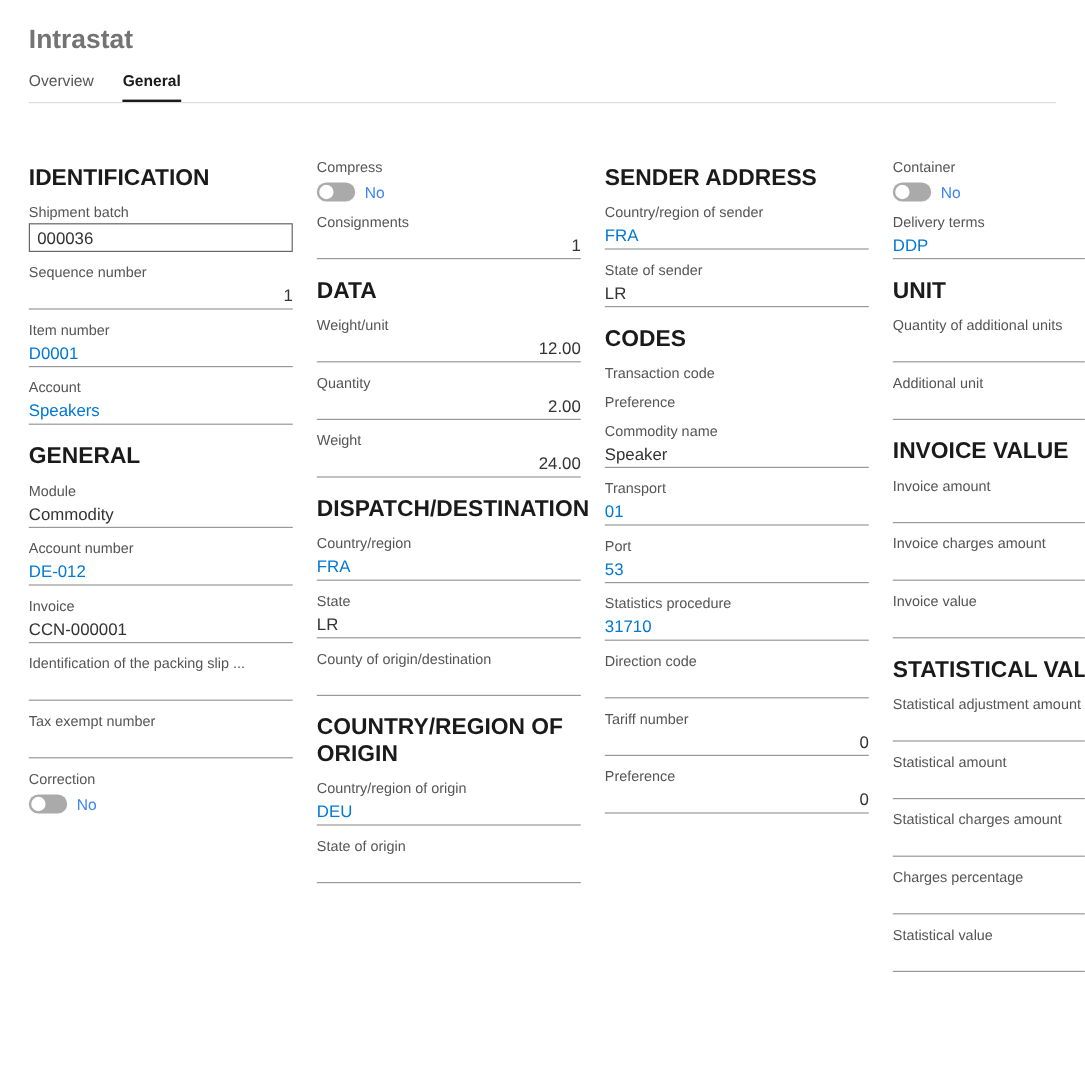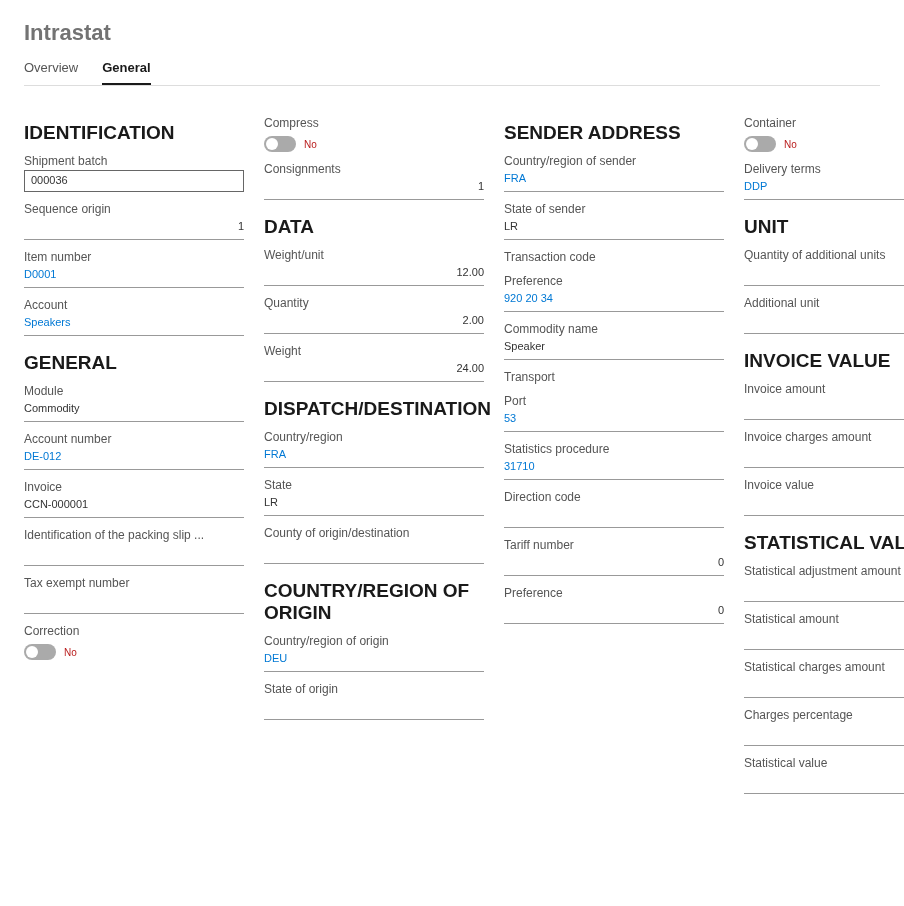--- a/index.html
+++ b/index.html
@@ -13,21 +13,21 @@
     h1 {
       font-size: 22px;
       font-weight: 600;
       color: #737373;
       margin-bottom: 8px;
     }
     .tabs {
       display: flex;
       gap: 24px;
       border-bottom: 1px solid #ddd;
-      margin-bottom: 20px;
+      margin-bottom: 36px;
     }
     .tab {
       padding: 6px 0 8px;
       cursor: pointer;
       font-size: 13px;
       color: #555;
       border-bottom: 2px solid transparent;
     }
     .tab.active {
       color: #1a1a1a;
@@ -47,21 +47,21 @@
       margin-bottom: 8px;
       text-transform: uppercase;
     }
     .field-label {
       font-size: 12px;
       color: #555;
       margin-top: 10px;
       margin-bottom: 2px;
     }
     .field-value {
-      font-size: 11px;
+      font-size: 14px;
       color: #333;
       border-bottom: 1px solid #999;
       padding: 2px 0 3px;
       min-height: 22px;
       display: block;
     }
     .field-value.blue {
       color: #0078d4;
     }
     .field-value.right {
@@ -93,22 +93,22 @@
     .toggle .thumb {
       width: 12px;
       height: 12px;
       background: #fff;
       border-radius: 50%;
       position: absolute;
       top: 2px;
       left: 2px;
     }
     .toggle-label {
-      font-size: 10px;
-      color: #b91c1c;
+      font-size: 13px;
+      color: #3b82f6;
     }
     .col { }
     .empty-field {
       border-bottom: 1px solid #999;
       min-height: 22px;
       margin-top: 2px;
     }
   </style>
 </head>
 <body>
@@ -121,21 +121,21 @@
 </div>
 
 <div class="content-grid">
 
   <div class="col">
     <div class="section-title">IDENTIFICATION</div>
 
     <div class="field-label">Shipment batch</div>
     <span class="field-value input-like">000036</span>
 
-    <div class="field-label">Sequence origin</div>
+    <div class="field-label">Sequence number</div>
     <span class="field-value right">1</span>
 
     <div class="field-label">Item number</div>
     <span class="field-value blue">D0001</span>
 
     <div class="field-label">Account</div>
     <span class="field-value blue">Speakers</span>
 
     <div class="section-title">GENERAL</div>
 
@@ -208,30 +208,31 @@
 
   <div class="col">
     <div class="section-title">SENDER ADDRESS</div>
 
     <div class="field-label">Country/region of sender</div>
     <span class="field-value blue">FRA</span>
 
     <div class="field-label">State of sender</div>
     <span class="field-value">LR</span>
 
+    <div class="section-title">CODES</div>
 
     <div class="field-label">Transaction code</div>
 
     <div class="field-label">Preference</div>
-    <span class="field-value blue">920 20 34</span>
 
     <div class="field-label">Commodity name</div>
     <span class="field-value">Speaker</span>
 
     <div class="field-label">Transport</div>
+    <span class="field-value blue">01</span>
 
     <div class="field-label">Port</div>
     <span class="field-value blue">53</span>
 
     <div class="field-label">Statistics procedure</div>
     <span class="field-value blue">31710</span>
 
     <div class="field-label">Direction code</div>
     <div class="empty-field"></div>
 

